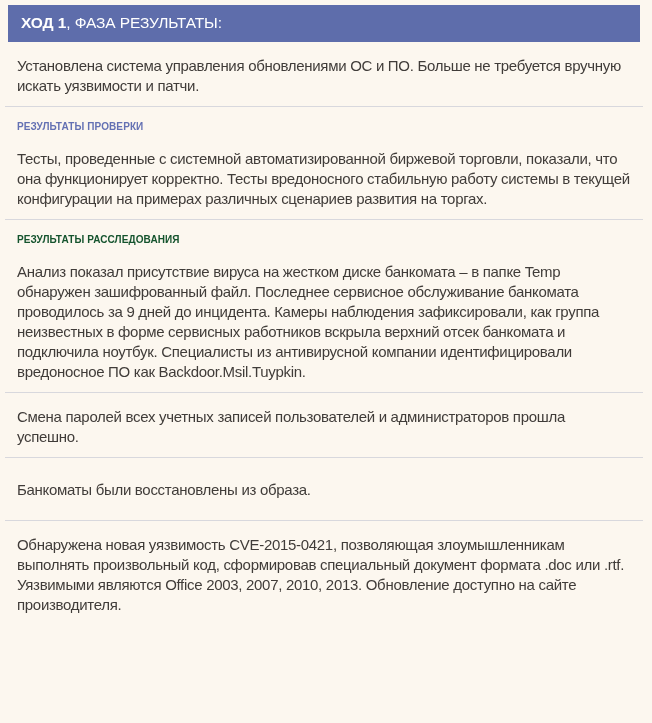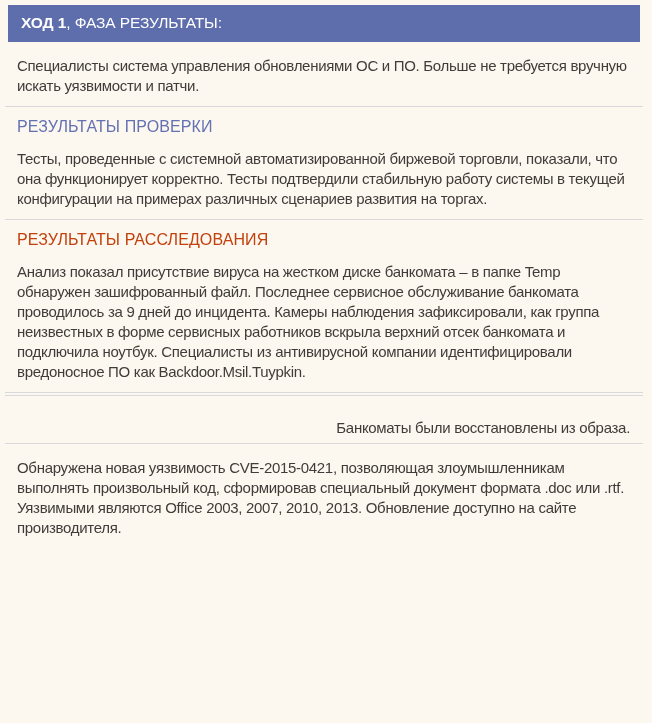--- a/index.html
+++ b/index.html
@@ -29,68 +29,68 @@
     padding: 0 22px 0 17px;
   }
   p.body-text {
     margin: 14px 0 10px 0;
     font-size: 15px;
     line-height: 20px;
     letter-spacing: -0.3px;
   }
   h2.section-heading {
     margin: 12px 0 0 0;
-    font-size: 16px;
-    font-weight: normal;
+    font-size: 10px;
+    font-weight: bold;
     letter-spacing: 0.1px;
     line-height: 16px;
   }
   h2.heading-blue { color: #6471b3; }
-  h2.heading-red  { color: #c2410c; }
+  h2.heading-red  { color: #14532d; }
   hr.divider {
     border: none;
     border-top: 1px solid #d8d8dd;
     margin: 2px 9px 0 5px;
     height: 0;
   }
   .plain-block p.body-text {
-    margin: 22px 0 5px 0;
-    text-align: right;
+    margin: 22px 0 20px 0;
   }
 </style>
 </head>
 <body>
 
 <div>
 
   <div class="phase-bar">
     <span class="bold-part">ХОД 1</span><span>, ФАЗА РЕЗУЛЬТАТЫ:</span>
   </div>
 
   <div class="content">
-    <p class="body-text">Специалисты система управления обновлениями ОС и ПО. Больше не требуется вручную искать уязвимости и патчи.</p>
+    <p class="body-text">Установлена система управления обновлениями ОС и ПО. Больше не требуется вручную искать уязвимости и патчи.</p>
   </div>
 
   <hr class="divider">
 
   <div class="content">
     <h2 class="section-heading heading-blue">РЕЗУЛЬТАТЫ ПРОВЕРКИ</h2>
-    <p class="body-text">Тесты, проведенные с системной автоматизированной биржевой торговли, показали, что она функционирует корректно. Тесты подтвердили стабильную работу системы в текущей конфигурации на примерах различных сценариев развития на торгах.</p>
+    <p class="body-text">Тесты, проведенные с системной автоматизированной биржевой торговли, показали, что она функционирует корректно. Тесты вредоносного стабильную работу системы в текущей конфигурации на примерах различных сценариев развития на торгах.</p>
   </div>
 
   <hr class="divider">
 
   <div class="content">
     <h2 class="section-heading heading-red">РЕЗУЛЬТАТЫ РАССЛЕДОВАНИЯ</h2>
     <p class="body-text">Анализ показал присутствие вируса на жестком диске банкомата – в папке Temp обнаружен зашифрованный файл. Последнее сервисное обслуживание банкомата проводилось за 9 дней до инцидента. Камеры наблюдения зафиксировали, как группа неизвестных в форме сервисных работников вскрыла верхний отсек банкомата и подключила ноутбук. Специалисты из антивирусной компании идентифицировали вредоносное ПО как Backdoor.Msil.Tuypkin.</p>
   </div>
 
   <hr class="divider">
 
   <div class="content">
+    <p class="body-text">Смена паролей всех учетных записей пользователей и администраторов прошла успешно.</p>
   </div>
 
   <hr class="divider">
 
   <div class="content plain-block">
     <p class="body-text">Банкоматы были восстановлены из образа.</p>
   </div>
 
   <hr class="divider">
 

